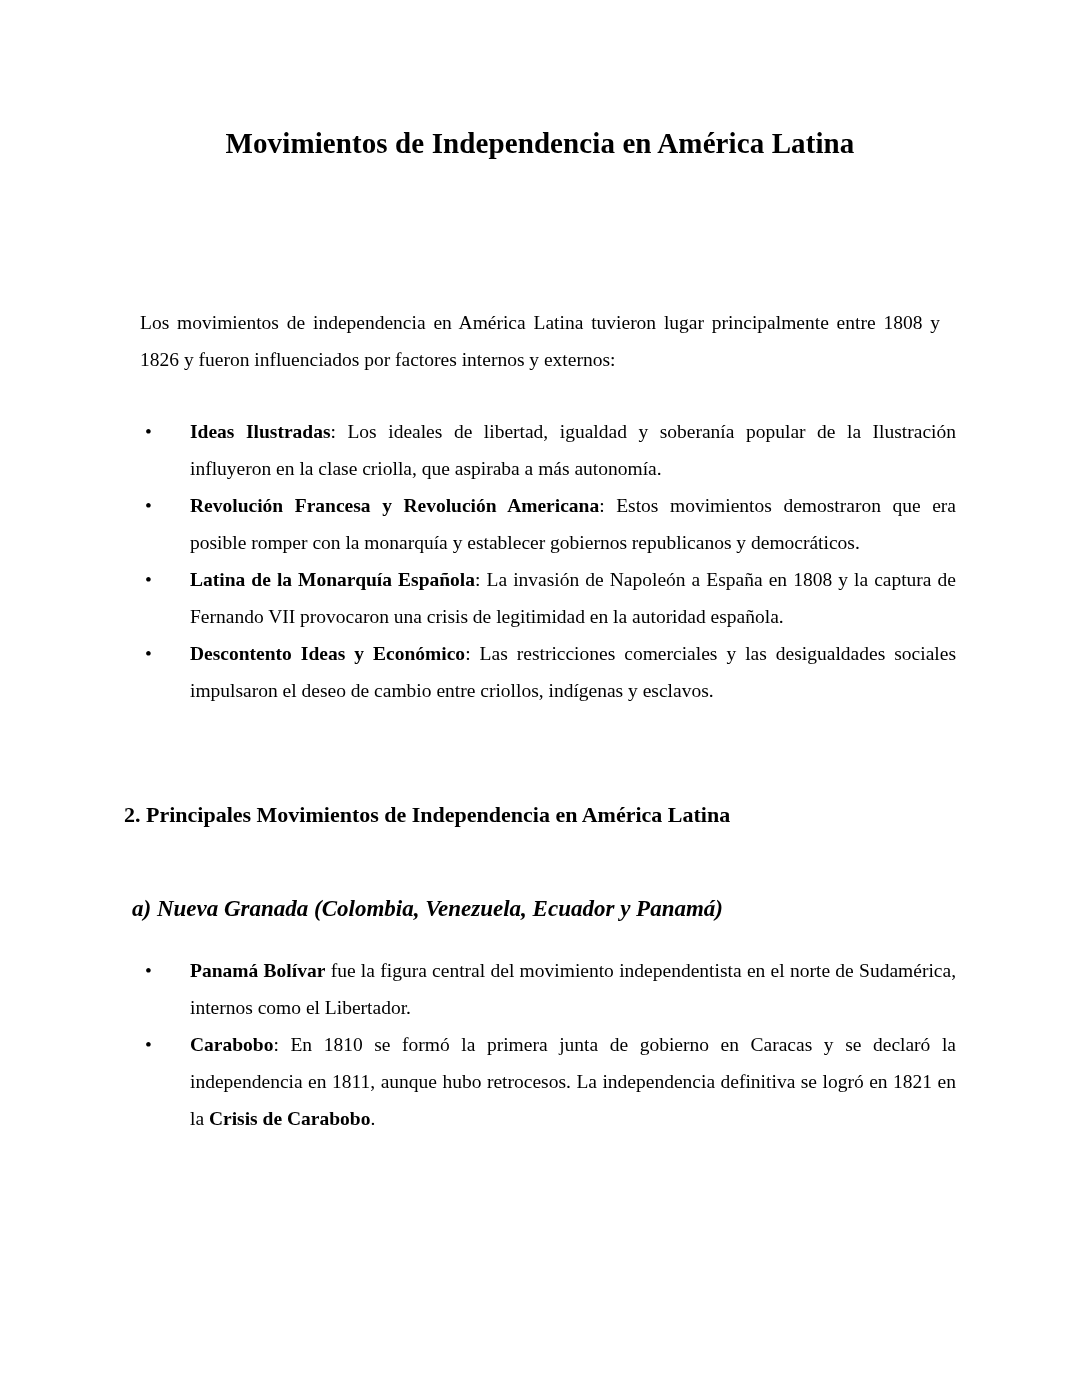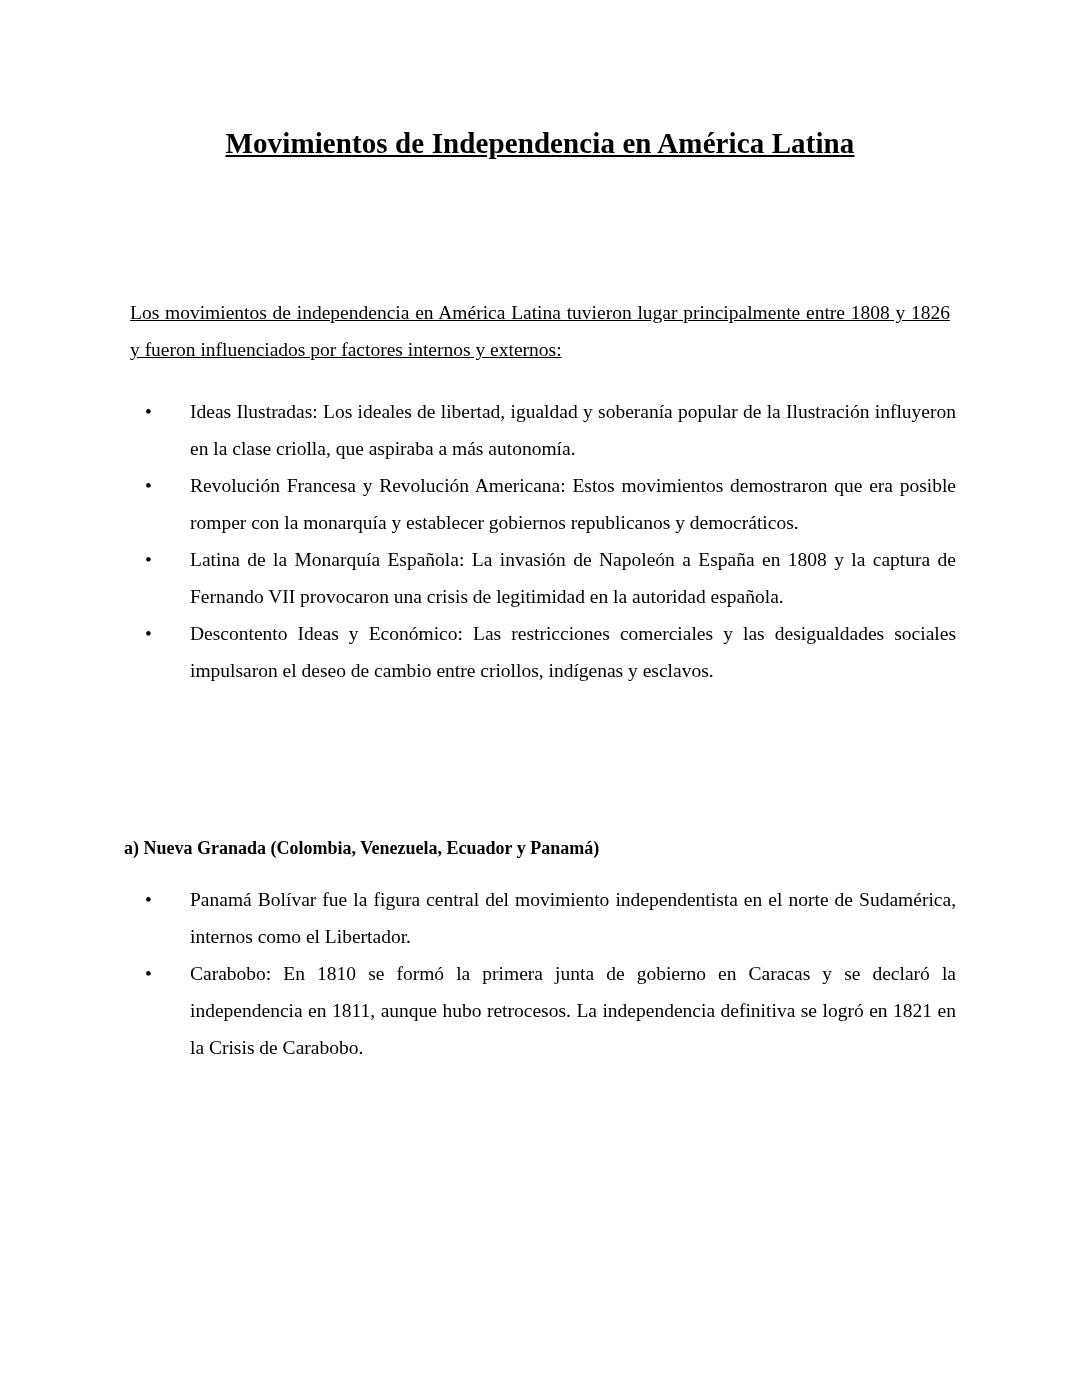--- a/index.html
+++ b/index.html
@@ -27,48 +27,47 @@
 
   
   .doc-title {
     font-size: 29px;
     font-weight: bold;
     text-align: center;
     line-height: 1.25;
     margin: 0;
     padding-top: 125px;
     letter-spacing: 0.1px;
-    text-decoration: underline;
   }
 
   
   .section-heading {
     font-size: 22px;
     font-weight: bold;
     text-align: left;
     line-height: 1.3;
     margin: 0;
   }
   .sub-heading {
-    font-size: 18px;
+    font-size: 23px;
     font-weight: bold;
     text-align: left;
     line-height: 1.3;
-    margin: 0;
+    margin: 8px;
+    font-style: italic;
   }
 
   
   .para {
     font-size: 19.5px;
     line-height: 37px;
     text-align: justify;
     text-justify: inter-word;
-    margin: 6px;
+    margin: 16px;
     hyphens: none;
-    text-decoration: underline;
   }
 
   
   ul.bullets {
     list-style: none;
     margin: 0;
     padding: 0;
   }
   ul.bullets > li {
     position: relative;
@@ -81,21 +80,21 @@
   }
   ul.bullets > li .bullet-dot {
     position: absolute;
     left: 21px;
     top: 0;
     width: 12px;
     line-height: 37px;
     font-size: 19.5px;
     text-align: left;
   }
-  .b { font-weight: normal; }
+  .b { font-weight: bold; }
 
   
   .sp-title-to-s1 { height: 95px; }
   .sp-head-to-para { height: 32px; }
   .sp-para-to-list { height: 19px; }
   .sp-list-to-section { height: 92px; }
   .sp-para-to-sub { height: 24px; }
   .sp-sub-to-list { height: 20px; }
 </style>
 </head>
@@ -129,20 +128,21 @@
         <span class="b">Latina de la Monarquía Española</span><span>: La invasión de Napoleón a España en 1808 y la captura de Fernando VII provocaron una crisis de legitimidad en la autoridad española.</span>
       </li>
       <li>
         <span class="bullet-dot">•</span>
         <span class="b">Descontento Ideas y Económico</span><span>: Las restricciones comerciales y las desigualdades sociales impulsaron el deseo de cambio entre criollos, indígenas y esclavos.</span>
       </li>
     </ul>
 
     <div class="sp-list-to-section"></div>
 
+    <h2 class="section-heading">2. Principales Movimientos de Independencia en América Latina</h2>
 
     <div class="sp-head-to-para"></div>
 
 
     <div class="sp-para-to-sub"></div>
 
     <h3 class="sub-heading">a) Nueva Granada (Colombia, Venezuela, Ecuador y Panamá)</h3>
 
     <div class="sp-sub-to-list"></div>
 

